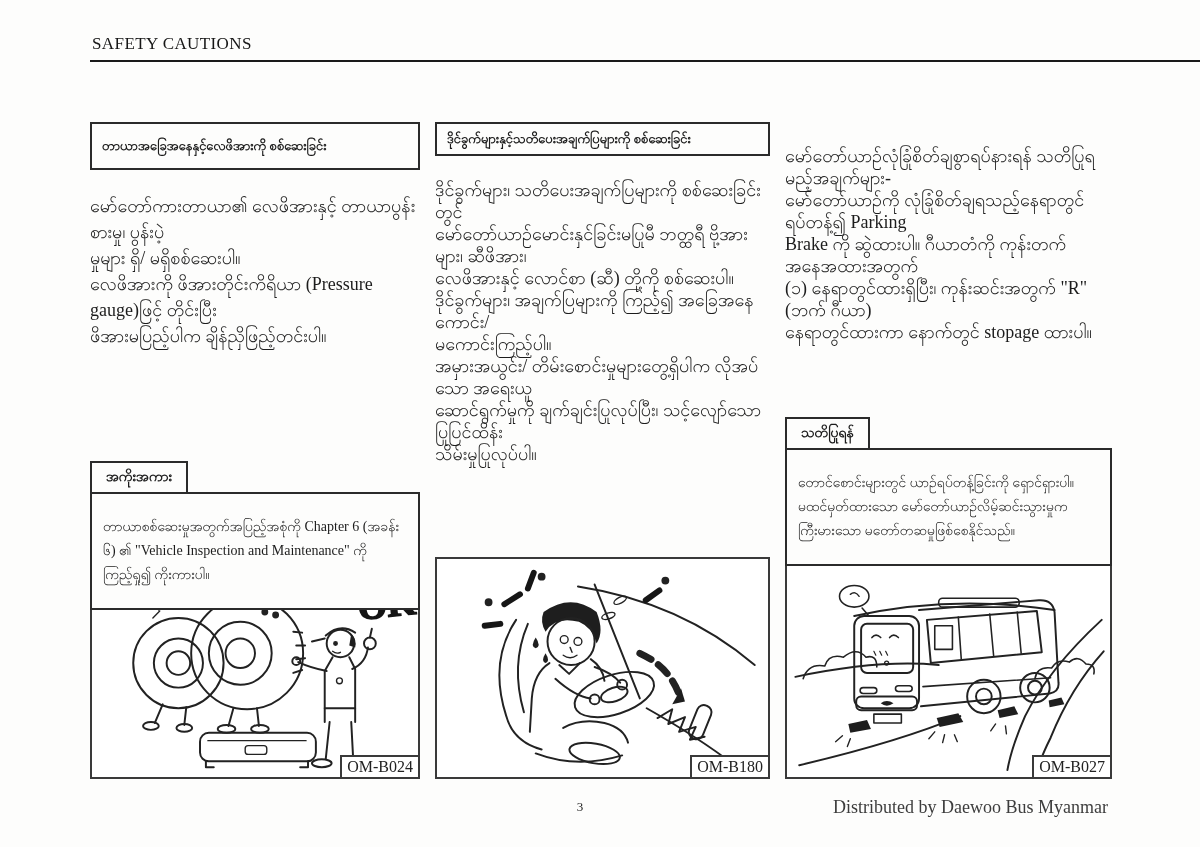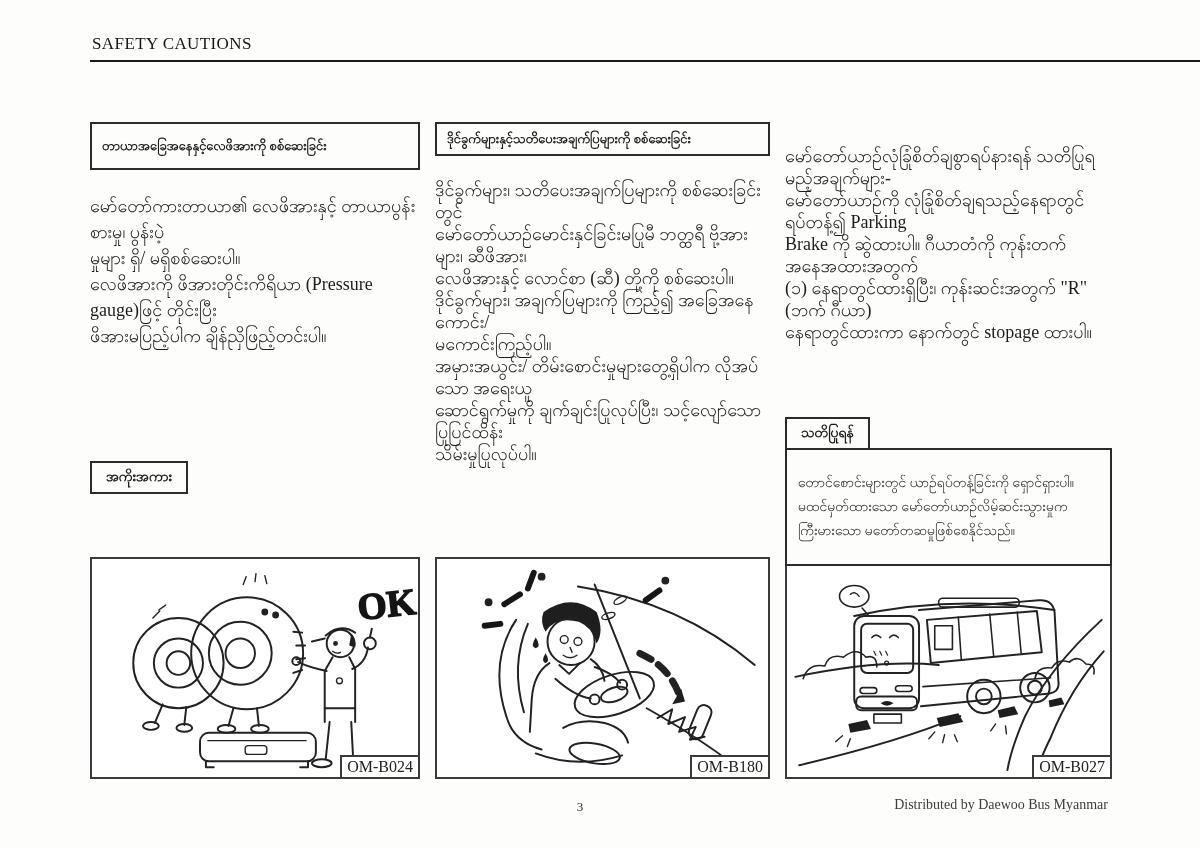--- a/index.html
+++ b/index.html
@@ -20,21 +20,21 @@
         font-size:14px;padding:4px 14px;position:relative;z-index:2;margin-bottom:-2px;margin-top:48px;}
   .note-body{border:2px solid #2b2b2b;padding:21px 11px;font-size:14px;line-height:24px;
         white-space:pre-line;position:relative;z-index:1;background:#fdfdfc;}
   .figs{position:absolute;left:90px;top:557px;width:1022px;display:grid;
         grid-template-columns:330px 335px 327px;column-gap:15px;}
   .fig{position:relative;border:2px solid #3a3a3a;height:222px;background:#fff;box-sizing:border-box;}
   .fig svg{display:block;width:100%;height:100%;}
   .fig-label{position:absolute;right:-2px;bottom:-2px;border:2px solid #3a3a3a;background:#fff;
         padding:1px 5px;font-size:16px;color:#222;}
   .pageno{position:absolute;left:0;top:799px;width:1160px;text-align:center;font-size:13px;color:#222;}
-  .dist{position:absolute;right:92px;top:797px;font-size:14px;color:#3d3d3d;}
+  .dist{position:absolute;right:92px;top:797px;font-size:18px;color:#3d3d3d;}
   .ink{stroke:#222;fill:none;stroke-width:2;stroke-linecap:round;stroke-linejoin:round;}
   .ink-bold{stroke:#161616;fill:none;stroke-width:6;stroke-linecap:round;}
   .ink-fill{fill:#1e1e1e;stroke:none;}
 </style>
 </head>
 <body>
 
 <div class="page">
 
   <div class="hdr-title">SAFETY CAUTIONS</div>
@@ -43,20 +43,23 @@
   <div class="cols">
 
     <div>
       <div class="hbox tall">တာယာအခြေအနေနှင့်လေဖိအားကို စစ်ဆေးခြင်း</div>
       <div class="body wide">မော်တော်ကားတာယာ၏ လေဖိအားနှင့် တာယာပွန်းစားမှု၊ ပွန်းပဲ့
 မှုများ ရှိ/ မရှိစစ်ဆေးပါ။
 လေဖိအားကို ဖိအားတိုင်းကိရိယာ (Pressure gauge)ဖြင့် တိုင်းပြီး
 ဖိအားမပြည့်ပါက ချိန်ညှိဖြည့်တင်းပါ။</div>
       <div class="note far">
         <div class="note-tab">အကိုးအကား</div>
+        <div class="note-body">တာယာစစ်ဆေးမှုအတွက်အပြည့်အစုံကို Chapter 6 (အခန်း
+၆) ၏ "Vehicle Inspection and Maintenance" ကို
+ကြည့်ရှု၍ ကိုးကားပါ။</div>
       </div>
     </div>
 
     <div>
       <div class="hbox">ဒိုင်ခွက်များနှင့်သတိပေးအချက်ပြများကို စစ်ဆေးခြင်း</div>
       <div class="body">ဒိုင်ခွက်များ၊ သတိပေးအချက်ပြများကို စစ်ဆေးခြင်းတွင်
 မော်တော်ယာဉ်မောင်းနှင်ခြင်းမပြုမီ ဘတ္ထရီ ဗို့အားများ၊ ဆီဖိအား၊
 လေဖိအားနှင့် လောင်စာ (ဆီ) တို့ကို စစ်ဆေးပါ။
 ဒိုင်ခွက်များ၊ အချက်ပြများကို ကြည့်၍ အခြေအနေကောင်း/
 မကောင်းကြည့်ပါ။

